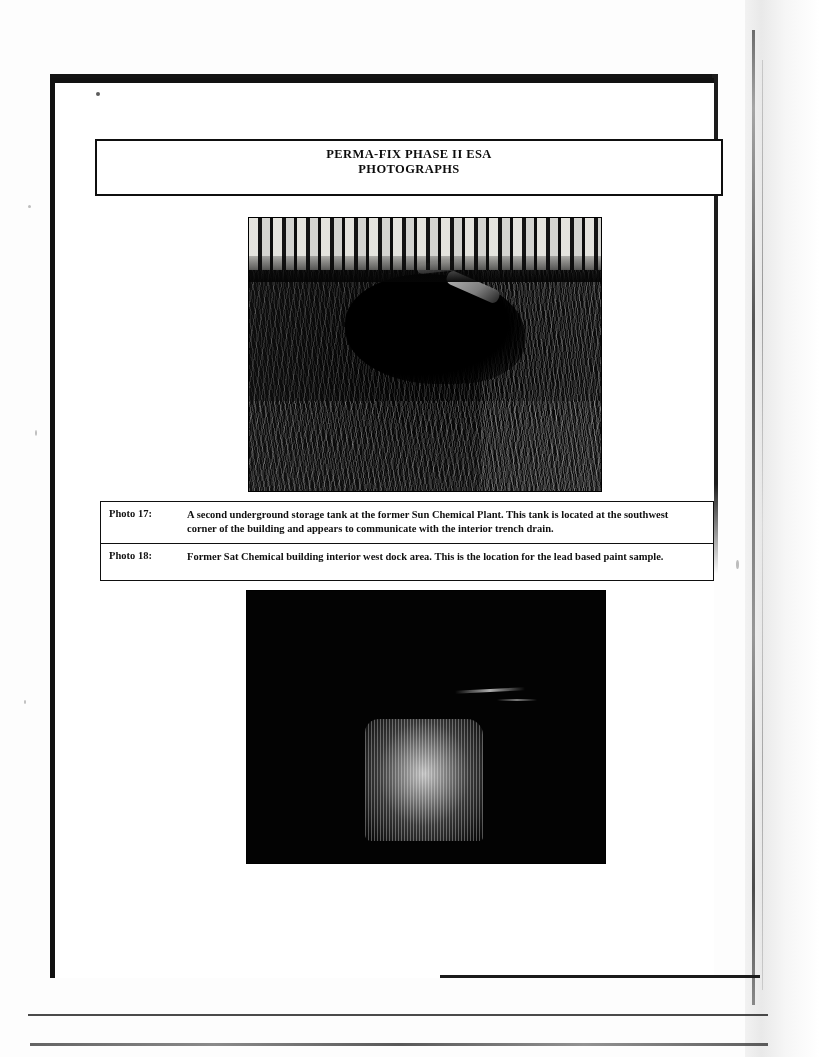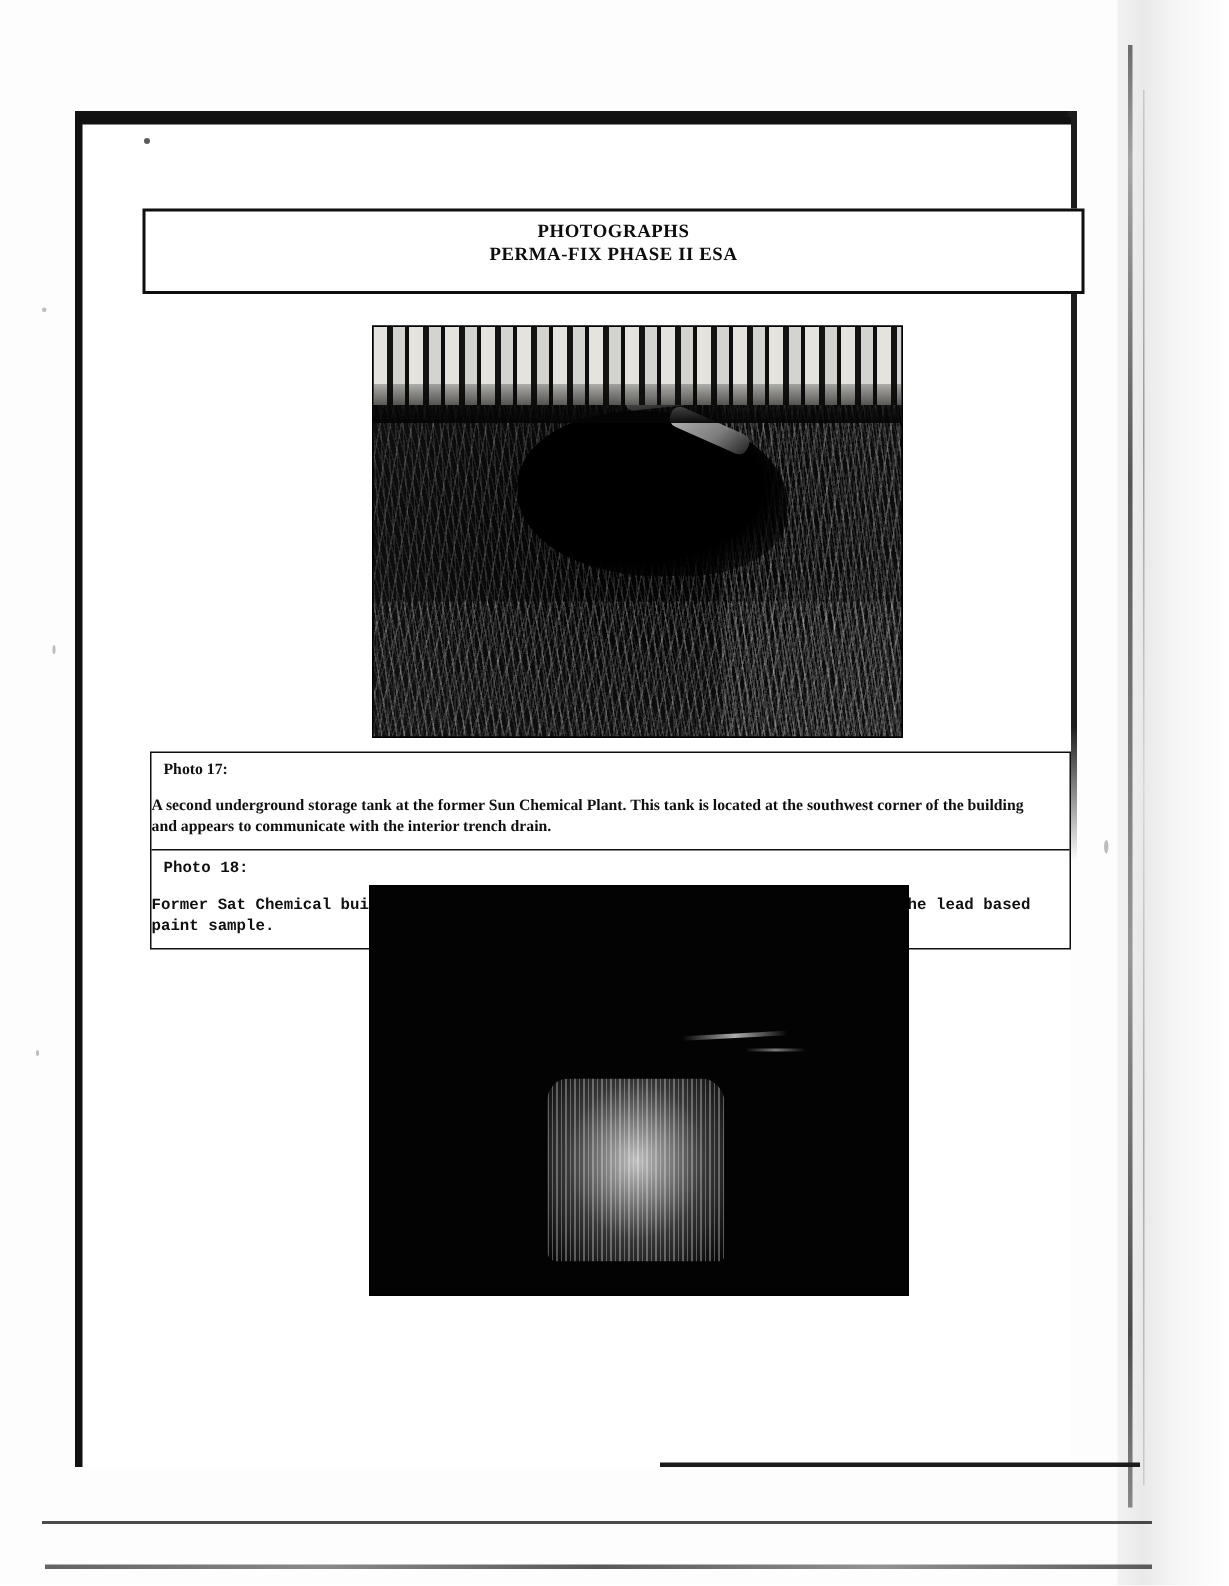--- a/index.html
+++ b/index.html
@@ -250,23 +250,22 @@
     left: 100px; top: 501px;
     width: 614px;
     border: 1.5px solid #0f0f0f;
     box-sizing: border-box;
     background: #fff;
   }
   .caption-row {
     display: flex;
     border-bottom: 1.5px solid #0f0f0f;
     min-height: 36px;
-    flex-direction: column;
-  }
-  .caption-row:last-child { border-bottom: none; font-family: Liberation Mono, monospace; }
+  }
+  .caption-row:last-child { border-bottom: none; }
   .caption-label {
     width: 86px;
     flex: none;
     padding: 6px 4px 6px 8px;
     font-size: 10.5px;
     font-weight: bold;
     color: #101010;
     box-sizing: border-box;
   }
   .caption-text {
@@ -298,22 +297,22 @@
   <span class="speck" style="left:736px;top:560px;width:3px;height:9px;"></span>
 </div>
 
 <div class="doc-top-smudge"></div>
 <div class="doc-right-edge"></div>
 <div class="doc-sheet"></div>
 <div class="doc-bottom-rule"></div>
 <div class="doc-left-spots"></div>
 
 <div class="header-box">
+  <div class="line">PERMA-FIX PHASE II ESA</div>
   <div class="line">PHOTOGRAPHS</div>
-  <div class="line">PERMA-FIX PHASE II ESA</div>
 </div>
 
 <div class="photo photo-17">
   <div class="p17-grass"></div>
   <div class="p17-right-grass"></div>
   <div class="p17-bottom-grass"></div>
   <div class="p17-blob"></div>
   <div class="p17-highlight"></div>
   <div class="p17-highlight2"></div>
   <div class="p17-fence"></div>

